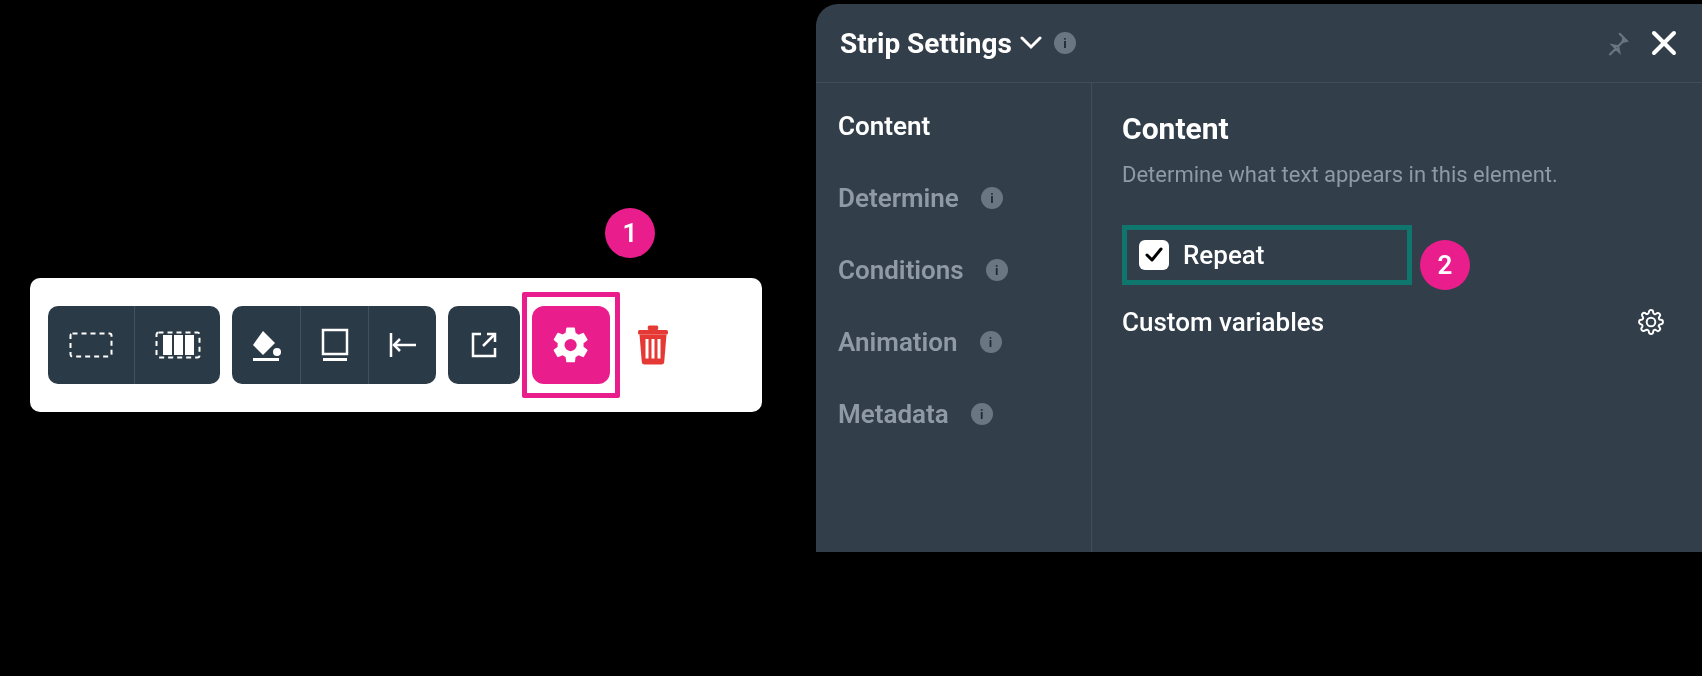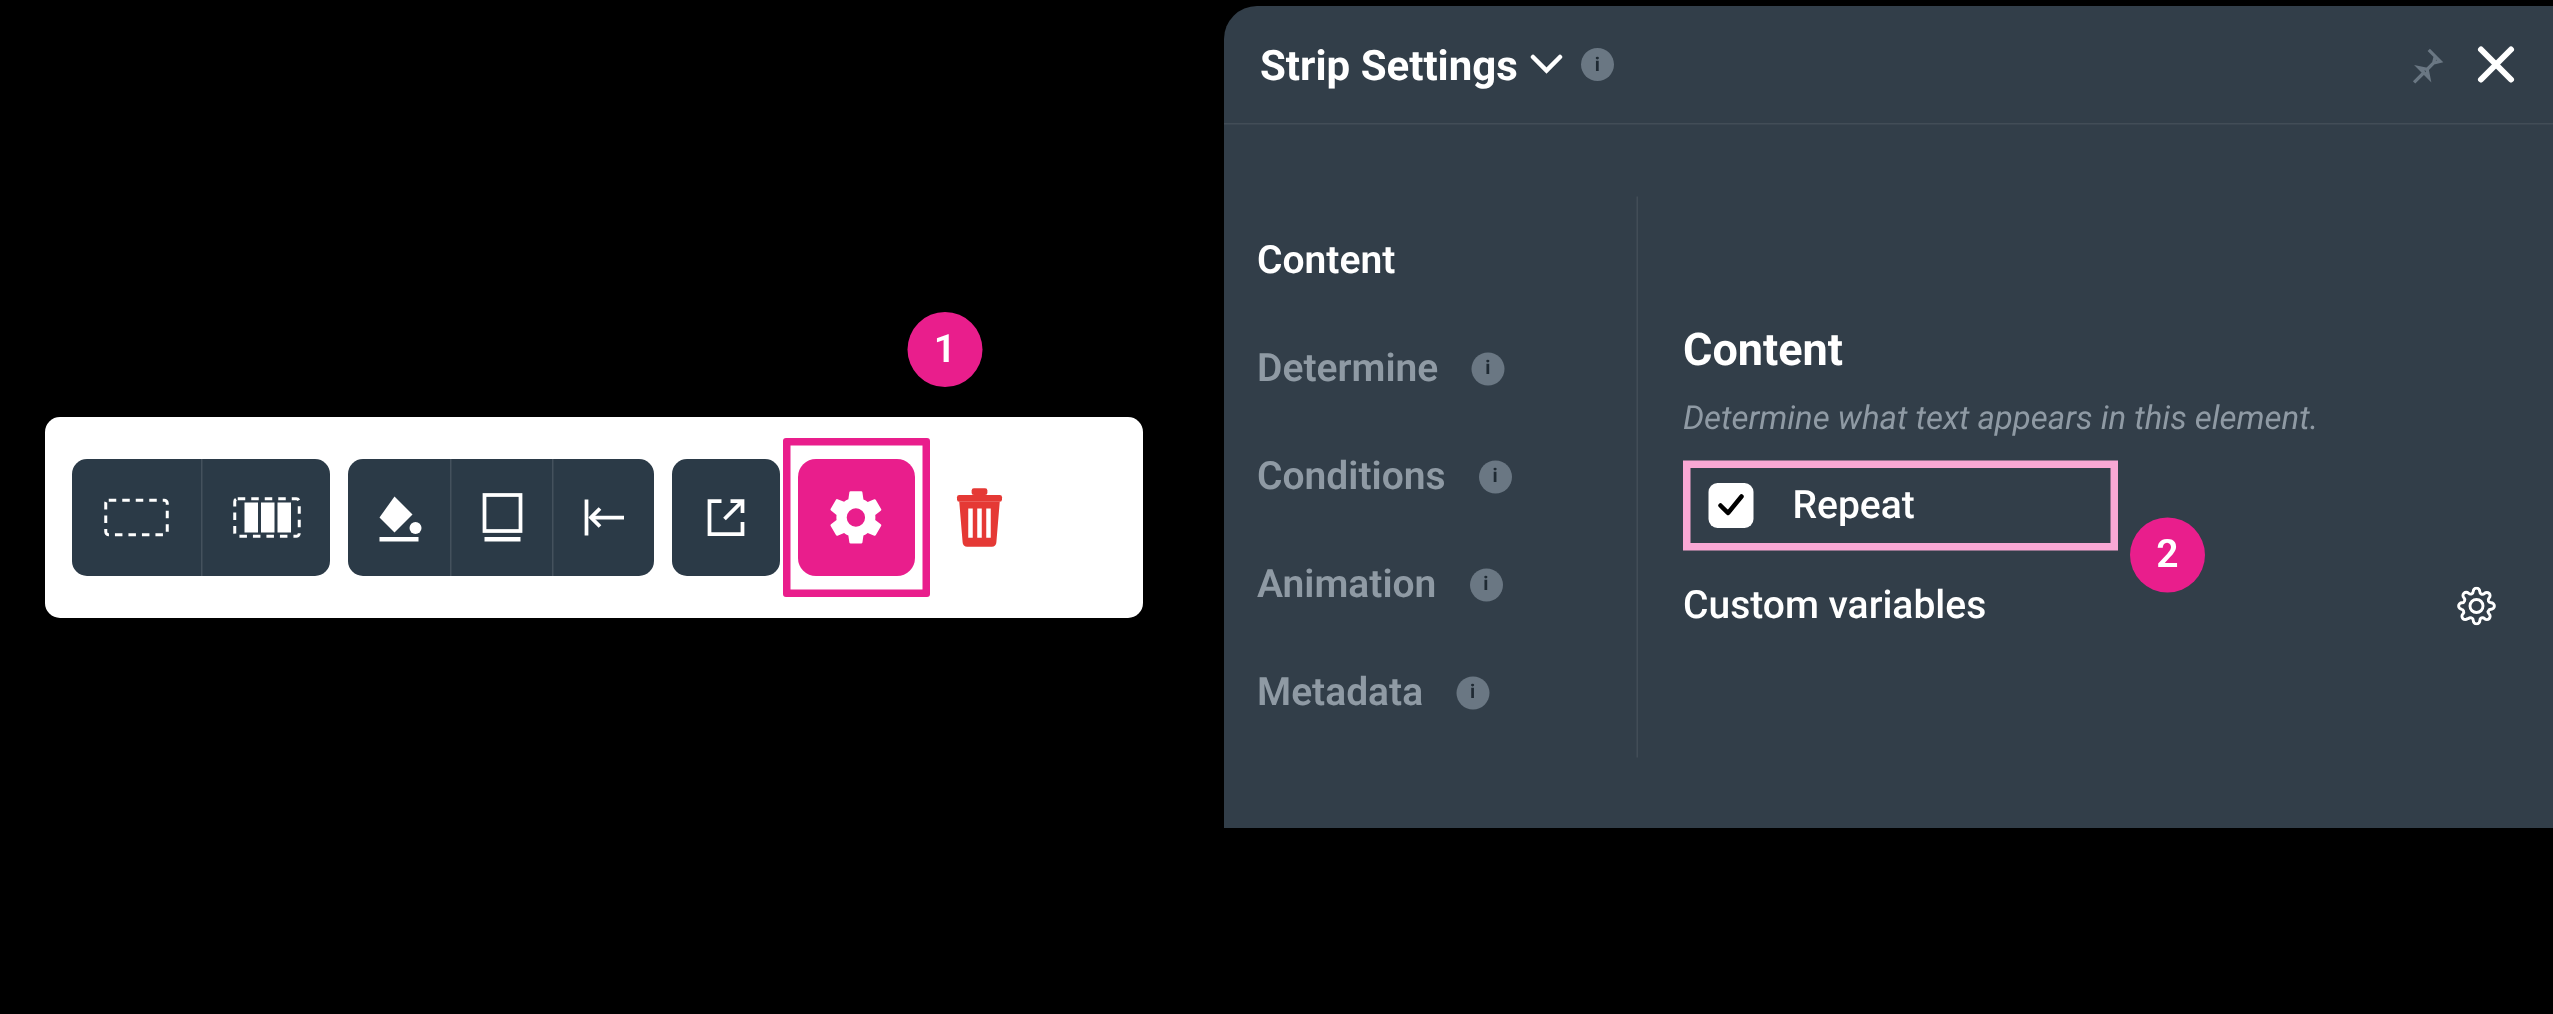--- a/index.html
+++ b/index.html
@@ -132,21 +132,20 @@
       margin-left: auto;
       display: flex;
       align-items: center;
       gap: 20px;
     }
 
     .panel-body {
       flex: 1;
       display: flex;
       border-top: 1px solid rgba(255,255,255,0.08);
-      align-items: center;
     }
     .panel-nav {
       width: 276px;
       border-right: 1px solid rgba(255,255,255,0.08);
       padding: 28px 22px;
       display: flex;
       flex-direction: column;
       gap: 42px;
     }
     .nav-item {
@@ -161,28 +160,28 @@
     .nav-item.active { color: #fff; }
     .nav-item .info-icon { background: #6a7783; color: #1f2a33; }
 
     .panel-content {
       flex: 1;
       padding: 28px 30px;
       color: #fff;
       position: relative;
     }
     .content-title { font-size: 30px; font-weight: 700; margin-bottom: 14px; }
-    .content-desc { font-size: 22px; color: #8f9aa4; line-height: 1.35; margin-bottom: 12px; font-style: italic; }
+    .content-desc { font-size: 22px; color: #8f9aa4; line-height: 1.35; margin-bottom: 35px; }
 
     .repeat-row {
       display: flex;
       align-items: center;
-      gap: 26px;
+      gap: 14px;
       padding: 10px 12px;
-      border: 5px solid #f9a8d4;
+      border: 5px solid #0f766e;
       width: 290px;
       margin-bottom: 22px;
     }
     .checkbox {
       width: 30px;
       height: 30px;
       border-radius: 6px;
       background: #fff;
       display: flex;
       align-items: center;

